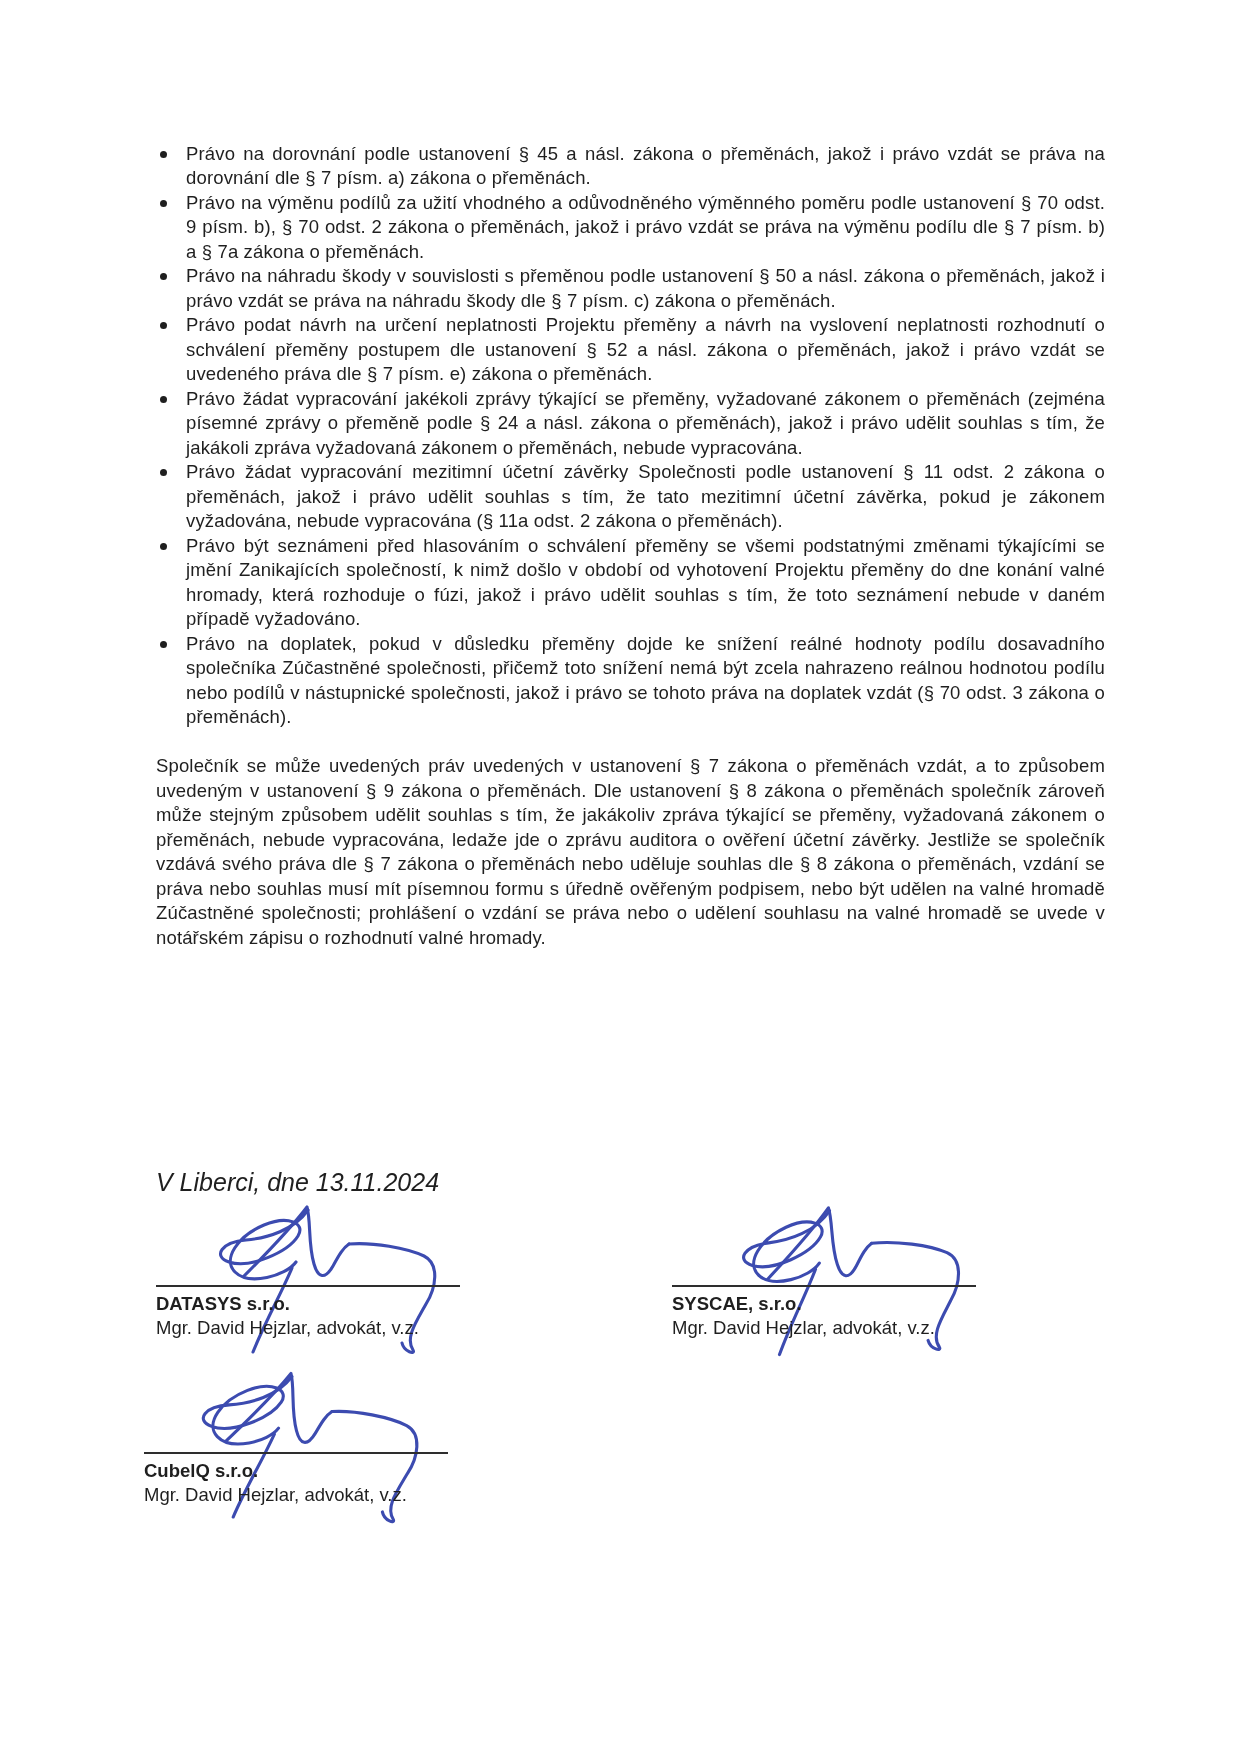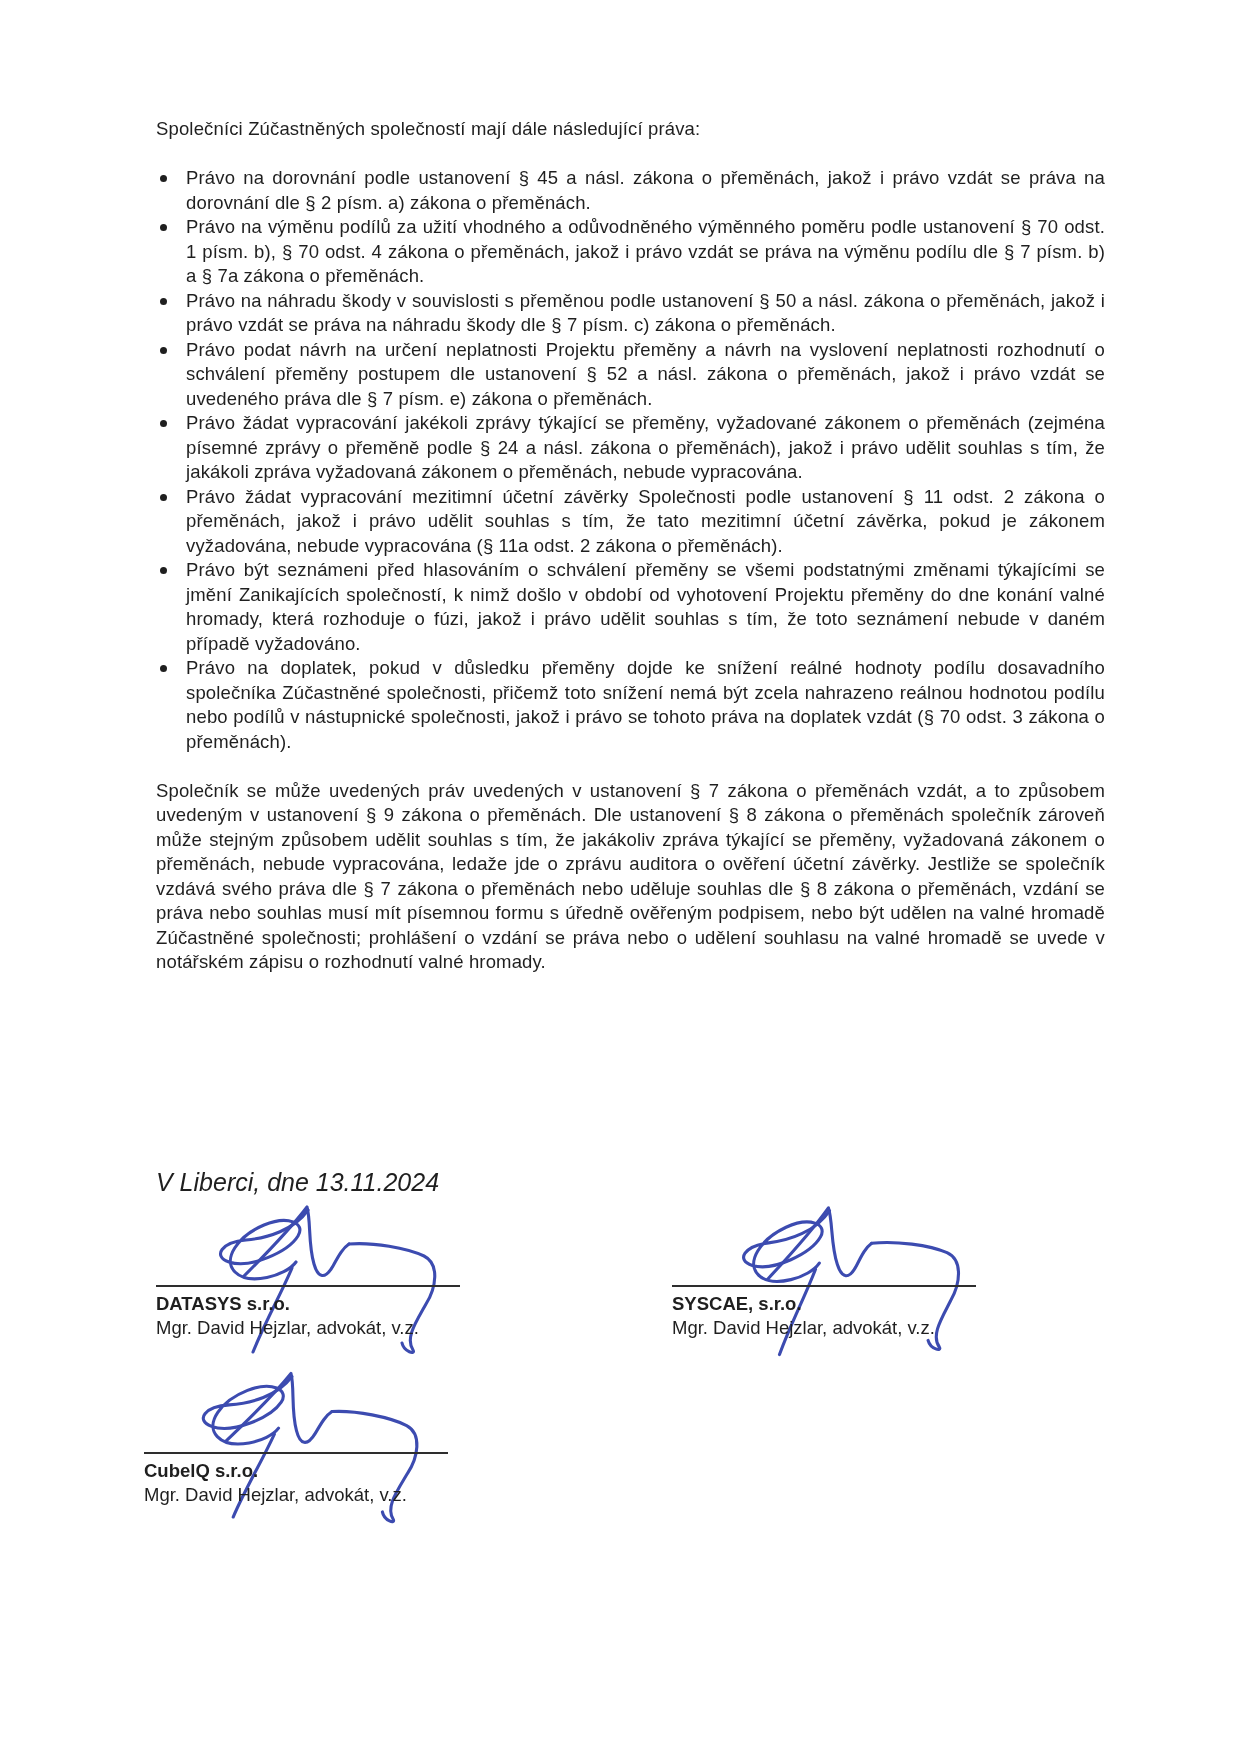--- a/index.html
+++ b/index.html
@@ -87,25 +87,24 @@
       <g id="sigpath" fill="none" stroke="#3c4bb0" stroke-width="3.1" stroke-linecap="round" stroke-linejoin="round">
         <path d="M106,6 C92,26 66,34 44,36 C20,38 10,52 27,58 C48,65 86,48 96,32 C104,19 86,11 62,21 C36,32 20,55 33,68 C47,82 84,72 94,58"></path>
         <path d="M42,72 C70,44 92,20 105,3 C109,17 106,40 112,60 C116,74 123,76 131,62 C137,51 141,44 147,40"></path>
         <path d="M147,40 C171,38 205,44 222,52 C238,60 234,84 224,100 C214,118 203,134 211,146 C214,151 202,148 200,139"></path>
         <path d="M90,64 C78,92 63,118 51,148"></path>
       </g>
     </defs>
   </svg>
 
   <div class="content">
-    <p class="intro">Společníci Zúčastněných společností mají dále následující práva:</p>
 
     <ul class="rights">
-      <li>Právo na dorovnání podle ustanovení § 45 a násl. zákona o přeměnách, jakož i právo vzdát se práva na dorovnání dle § 2 písm. a) zákona o přeměnách.</li>
-      <li>Právo na výměnu podílů za užití vhodného a odůvodněného výměnného poměru podle ustanovení § 70 odst. 1 písm. b), § 70 odst. 4 zákona o přeměnách, jakož i právo vzdát se práva na výměnu podílu dle § 7 písm. b) a § 7a zákona o přeměnách.</li>
+      <li>Právo na dorovnání podle ustanovení § 45 a násl. zákona o přeměnách, jakož i právo vzdát se práva na dorovnání dle § 7 písm. a) zákona o přeměnách.</li>
+      <li>Právo na výměnu podílů za užití vhodného a odůvodněného výměnného poměru podle ustanovení § 70 odst. 9 písm. b), § 70 odst. 2 zákona o přeměnách, jakož i právo vzdát se práva na výměnu podílu dle § 7 písm. b) a § 7a zákona o přeměnách.</li>
       <li>Právo na náhradu škody v souvislosti s přeměnou podle ustanovení § 50 a násl. zákona o přeměnách, jakož i právo vzdát se práva na náhradu škody dle § 7 písm. c) zákona o přeměnách.</li>
       <li>Právo podat návrh na určení neplatnosti Projektu přeměny a návrh na vyslovení neplatnosti rozhodnutí o schválení přeměny postupem dle ustanovení § 52 a násl. zákona o přeměnách, jakož i právo vzdát se uvedeného práva dle § 7 písm. e) zákona o přeměnách.</li>
       <li>Právo žádat vypracování jakékoli zprávy týkající se přeměny, vyžadované zákonem o přeměnách (zejména písemné zprávy o přeměně podle § 24 a násl. zákona o přeměnách), jakož i právo udělit souhlas s tím, že jakákoli zpráva vyžadovaná zákonem o přeměnách, nebude vypracována.</li>
       <li>Právo žádat vypracování mezitimní účetní závěrky Společnosti podle ustanovení § 11 odst. 2 zákona o přeměnách, jakož i právo udělit souhlas s tím, že tato mezitimní účetní závěrka, pokud je zákonem vyžadována, nebude vypracována (§ 11a odst. 2 zákona o přeměnách).</li>
       <li>Právo být seznámeni před hlasováním o schválení přeměny se všemi podstatnými změnami týkajícími se jmění Zanikajících společností, k nimž došlo v období od vyhotovení Projektu přeměny do dne konání valné hromady, která rozhoduje o fúzi, jakož i právo udělit souhlas s tím, že toto seznámení nebude v daném případě vyžadováno.</li>
       <li>Právo na doplatek, pokud v důsledku přeměny dojde ke snížení reálné hodnoty podílu dosavadního společníka Zúčastněné společnosti, přičemž toto snížení nemá být zcela nahrazeno reálnou hodnotou podílu nebo podílů v nástupnické společnosti, jakož i právo se tohoto práva na doplatek vzdát (§ 70 odst. 3 zákona o přeměnách).</li>
     </ul>
 
     <p class="closing">Společník se může uvedených práv uvedených v ustanovení § 7 zákona o přeměnách vzdát, a to způsobem uvedeným v ustanovení § 9 zákona o přeměnách. Dle ustanovení § 8 zákona o přeměnách společník zároveň může stejným způsobem udělit souhlas s tím, že jakákoliv zpráva týkající se přeměny, vyžadovaná zákonem o přeměnách, nebude vypracována, ledaže jde o zprávu auditora o ověření účetní závěrky. Jestliže se společník vzdává svého práva dle § 7 zákona o přeměnách nebo uděluje souhlas dle § 8 zákona o přeměnách, vzdání se práva nebo souhlas musí mít písemnou formu s úředně ověřeným podpisem, nebo být udělen na valné hromadě Zúčastněné společnosti; prohlášení o vzdání se práva nebo o udělení souhlasu na valné hromadě se uvede v notářském zápisu o rozhodnutí valné hromady.</p>
   </div>

